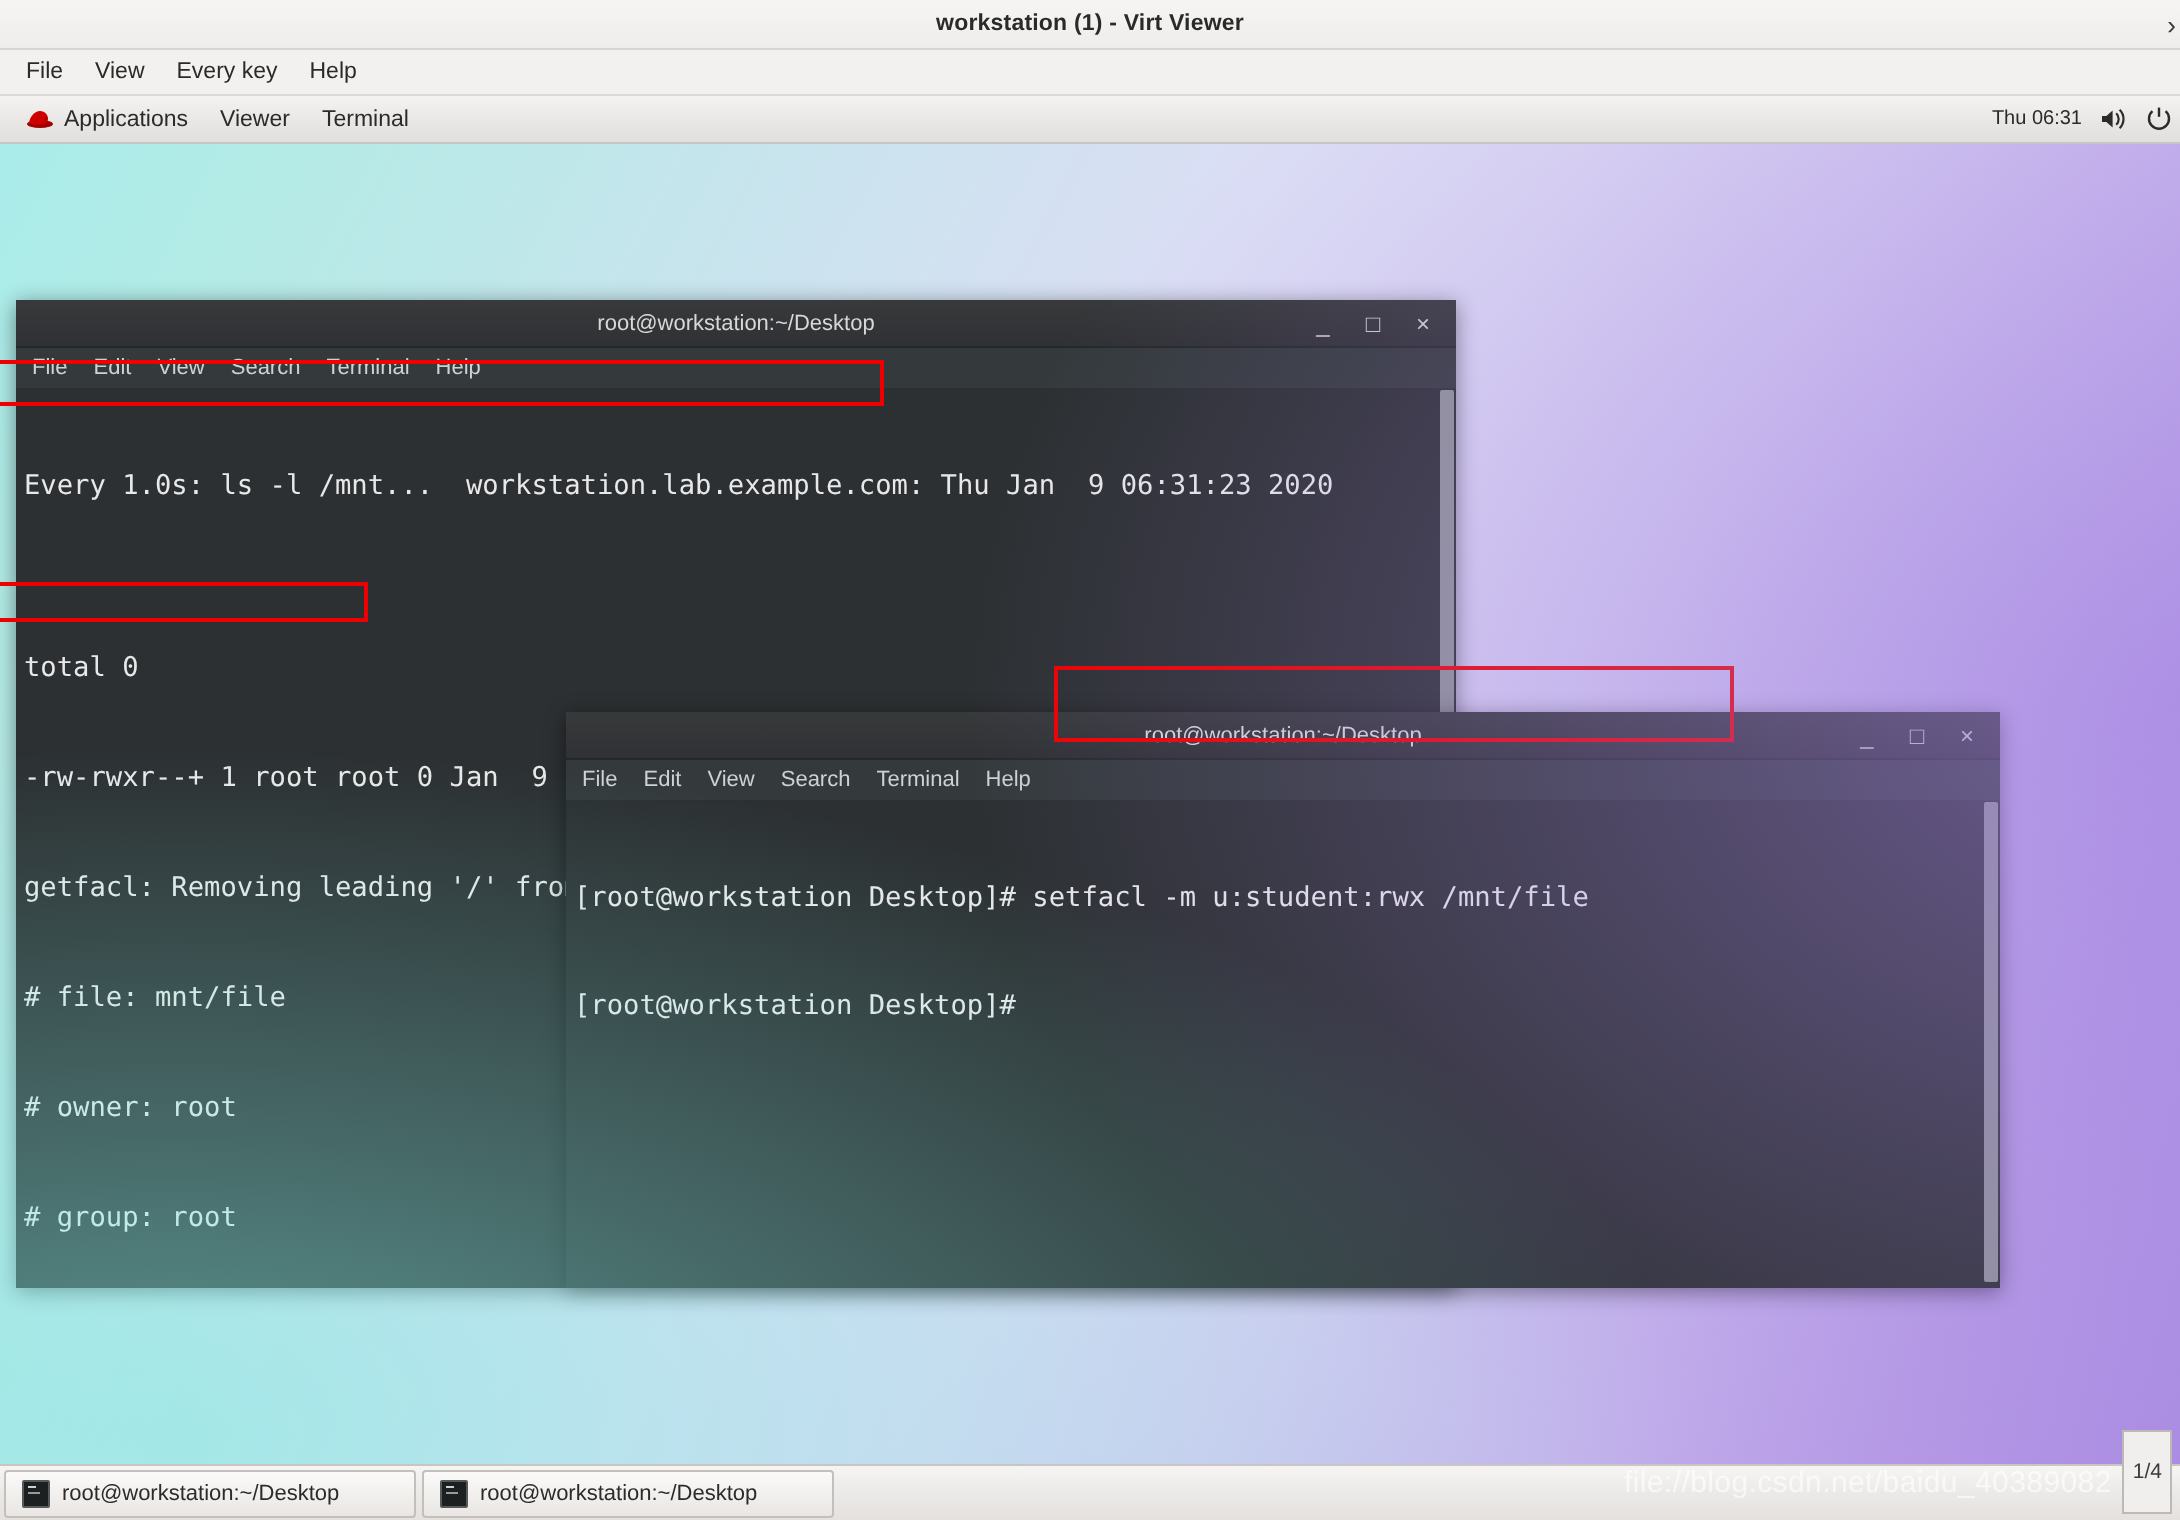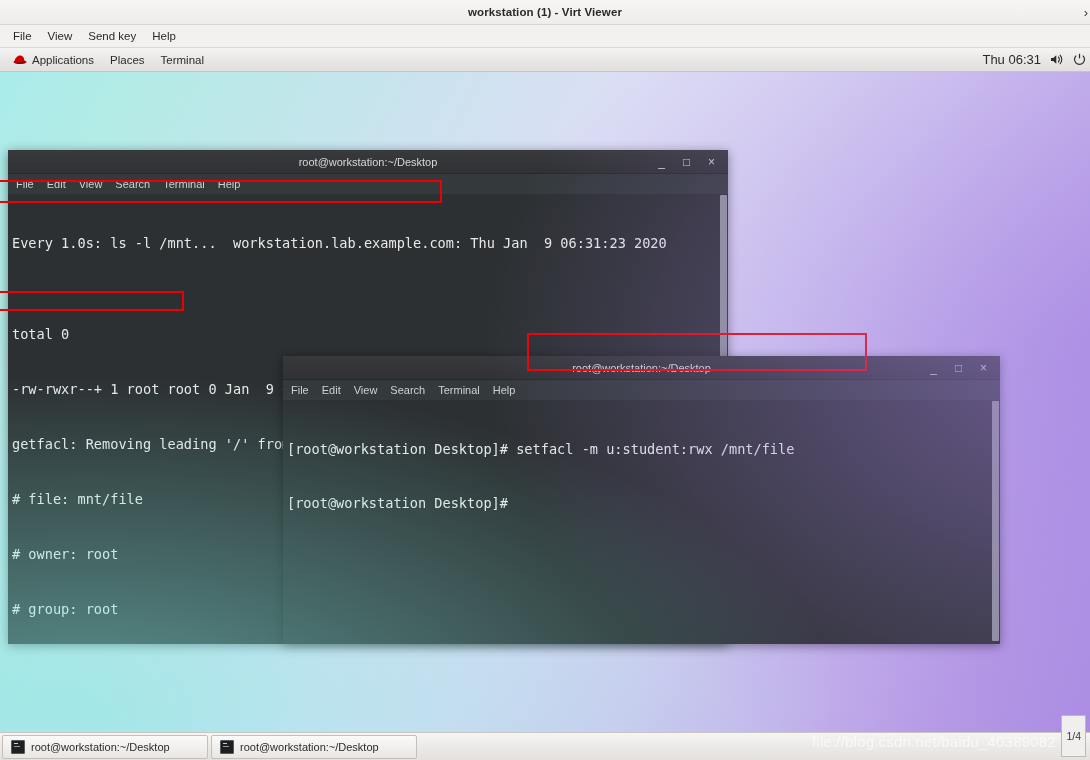--- a/index.html
+++ b/index.html
@@ -41,21 +41,21 @@
     display: flex; align-items: center; text-align: right;
   }
   #gnome-panel-left { display: flex; align-items: center; padding-left: 4px; }
   #gnome-panel-left .gi {
     font-size: 11.5px; color: #2b2b2b; padding: 2px 8px; white-space: nowrap;
     display: flex; align-items: center; gap: 5px;
   }
   #gnome-panel-right {
     position: absolute; right: 4px; display: flex; align-items: center; gap: 9px;
   }
-  #clock { font-size: 13px; color: #2b2b2b; white-space: nowrap; }
+  #clock { font-size: 10px; color: #2b2b2b; white-space: nowrap; }
 
   .rh-logo { width: 15px; height: 11px; display: block; }
 
   
   #desktop {
     position: absolute; left: 0; top: 72px; width: 1090px; height: 660px;
     background:
       linear-gradient(118deg,
         #a9ecea 0%,
         #b4ebe6 10%,
@@ -197,36 +197,36 @@
 <div id="vv-titlebar">
   <span id="vv-title">workstation (1) - Virt Viewer</span>
   <div id="vv-titlebar-right">
     <span>›</span>
   </div>
 </div>
 
 <div id="vv-menubar">
   <span class="mi">File</span>
   <span class="mi">View</span>
-  <span class="mi">Send key</span>
+  <span class="mi">Every key</span>
   <span class="mi">Help</span>
 </div>
 
 <div id="gnome-panel">
   <div id="gnome-panel-left">
     <span class="gi">
       <svg class="rh-logo" viewBox="0 0 30 22">
         <ellipse cx="16" cy="16" rx="13" ry="4" fill="#a30000"></ellipse>
         <path d="M5 15c1-7 6-12 11-12 5 0 8 4 8 8 0 2-1 3-2 4-4 2-13 2-17 0z" fill="#cc0000"></path>
         <path d="M22 8c1 .6 1.6 1.6 1.4 2.6-.3 1.4-2 1.9-3 1.4" fill="#a30000"></path>
       </svg>
       <span>Applications</span>
     </span>
     <span class="gi">
-      <span>Places</span>
+      <span>Viewer</span>
     </span>
     <span class="gi">
       <span>Terminal</span>
     </span>
   </div>
   <div id="gnome-panel-right">
     <span id="clock">Thu 06:31</span>
     <svg width="14" height="13" viewBox="0 0 14 13">
       <path d="M1 5h2.2L6.3 2.2v8.6L3.2 8H1z" fill="#2b2b2b"></path>
       <path d="M8.1 3.6a4 4 0 010 5.8" stroke="#2b2b2b" stroke-width="1.1" fill="none"></path>

